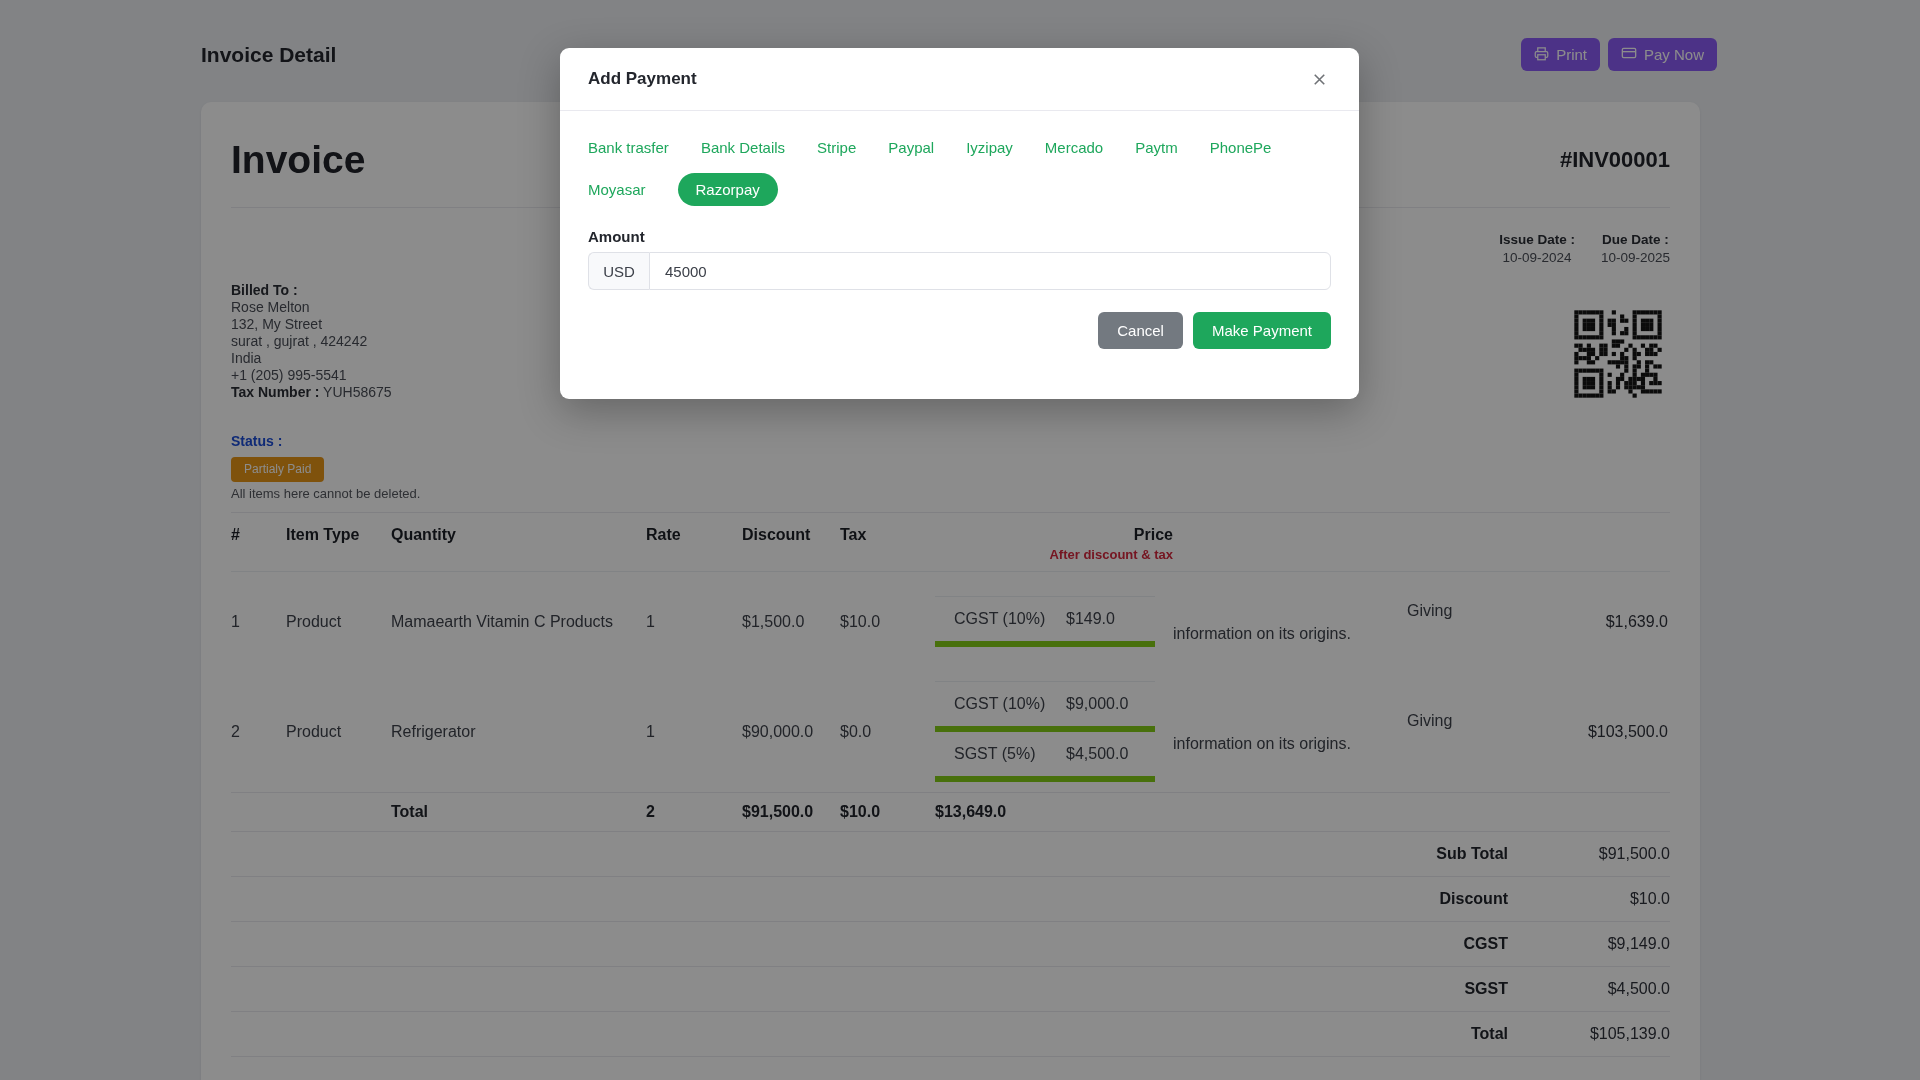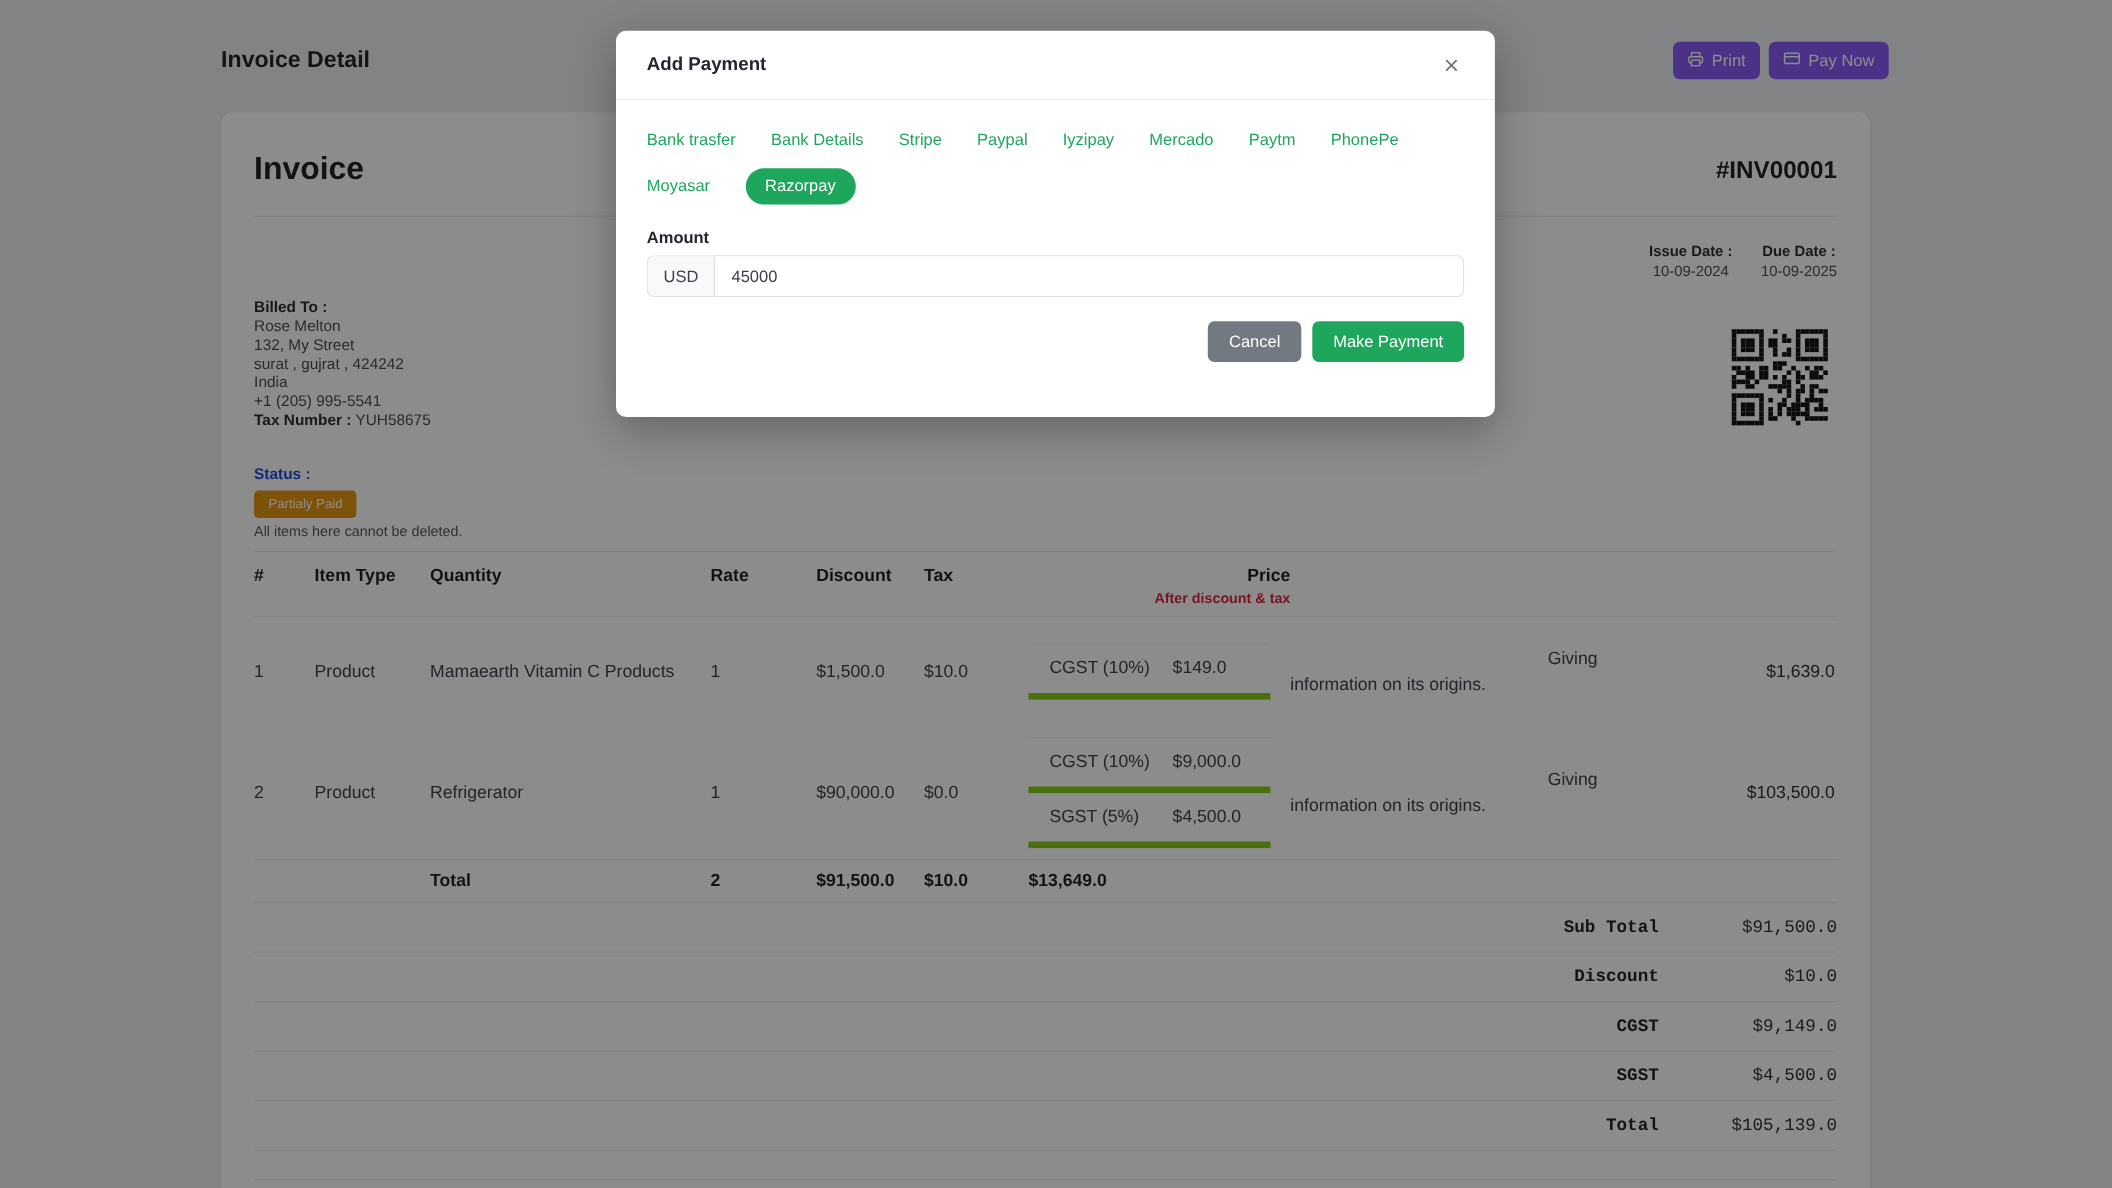--- a/index.html
+++ b/index.html
@@ -17,21 +17,21 @@
   .top-actions { display:flex; gap:8px; }
   .btn-green { background:#8b5cf6; color:#fff; border:none; border-radius:6px;
     padding:7px 13px; font-size:15px; display:flex; align-items:center; gap:7px;
     cursor:pointer; font-family:inherit; }
   
   .card { position:absolute; left:201px; top:102px; width:1499px; height:1100px;
     background:#fff; border-radius:10px; padding:0 30px;
     box-shadow:0 1px 3px rgba(20,20,40,.08); }
   .inv-head { display:flex; justify-content:space-between; align-items:center;
     padding:36px 0 25px; border-bottom:1px solid #e9e9ef; }
-  .inv-title { font-size:29px; font-weight:600; color:#21242b; }
+  .inv-title { font-size:39px; font-weight:600; color:#21242b; }
   .inv-number { font-size:22px; font-weight:600; color:#21242b; }
   .mid { display:flex; justify-content:space-between; }
   .mid-left { padding-top:74px; font-size:14px; color:#4a4e57; line-height:17px; }
   .mid-left div { margin-bottom:0; }
   .b-label { font-weight:700; color:#2b2e35; }
   .status-label { margin-top:32px; font-weight:700; color:#1d4ed8; }
   .badge { margin-top:7px; display:inline-block; background:#e79517; color:#fff;
     font-size:12px; padding:4px 13px; border-radius:4px; }
   .mid-right { padding-top:24px; display:flex; flex-direction:column; align-items:flex-end; }
   .dates { display:flex; gap:26px; text-align:center; font-size:13.5px; }
@@ -55,26 +55,26 @@
   .tax-box { width:220px; }
   .tax-line { display:flex; align-items:center; padding:13px 0 13px 19px;
     border-bottom:6px solid #84cc16; }
   .tax-line:first-child { border-top:1px solid #eceef2; }
   .tax-name { width:112px; }
   .desc { width:300px; line-height:23px; text-indent:234px; }
   .c-price { text-align:right; padding-right:2px; color:#2f323b; }
   .t-total { align-items:center; border-top:1px solid #e9e9ef; border-bottom:1px solid #e9e9ef;
     padding:10px 0; font-size:16px; font-weight:700; color:#22252c; }
   .sum-row { display:flex; justify-content:flex-end; align-items:center;
-    padding:13px 0; border-bottom:1px solid #e9e9ef; font-size:16px;font-family:Liberation Mono, monospace; }
+    padding:13px 0; border-bottom:1px solid #e9e9ef; font-size:16px; }
   .sum-label { font-weight:700; color:#22252c; }
   .sum-value { width:162px; text-align:right; color:#2f323b; }
   
   .overlay { position:absolute; inset:0; background:rgba(0,0,0,.45); z-index:5; }
-  .modal { position:absolute; left:560px; top:28px; width:799px; height:351px;
+  .modal { position:absolute; left:560px; top:48px; width:799px; height:351px;
     background:#fff; border-radius:9px; z-index:6;
     box-shadow:0 12px 40px rgba(0,0,0,.28); }
   .m-head { height:63px; padding:0 28px; display:flex; align-items:center;
     justify-content:space-between; border-bottom:1px solid #e9e9ef; }
   .m-title { font-size:17px; font-weight:700; color:#23262d; }
   .m-close { background:none; border:none; cursor:pointer; display:flex; padding:2px; }
   .m-body { padding:24px 28px 0; }
   .tabs { display:flex; flex-wrap:wrap; column-gap:32px; row-gap:13px; align-items:center; }
   .tab { color:#1ea75c; font-size:15px; padding:4px 0; cursor:pointer; }
   .tab.active { background:#1ea75c; color:#fff; padding:8px 18px; border-radius:999px; }

